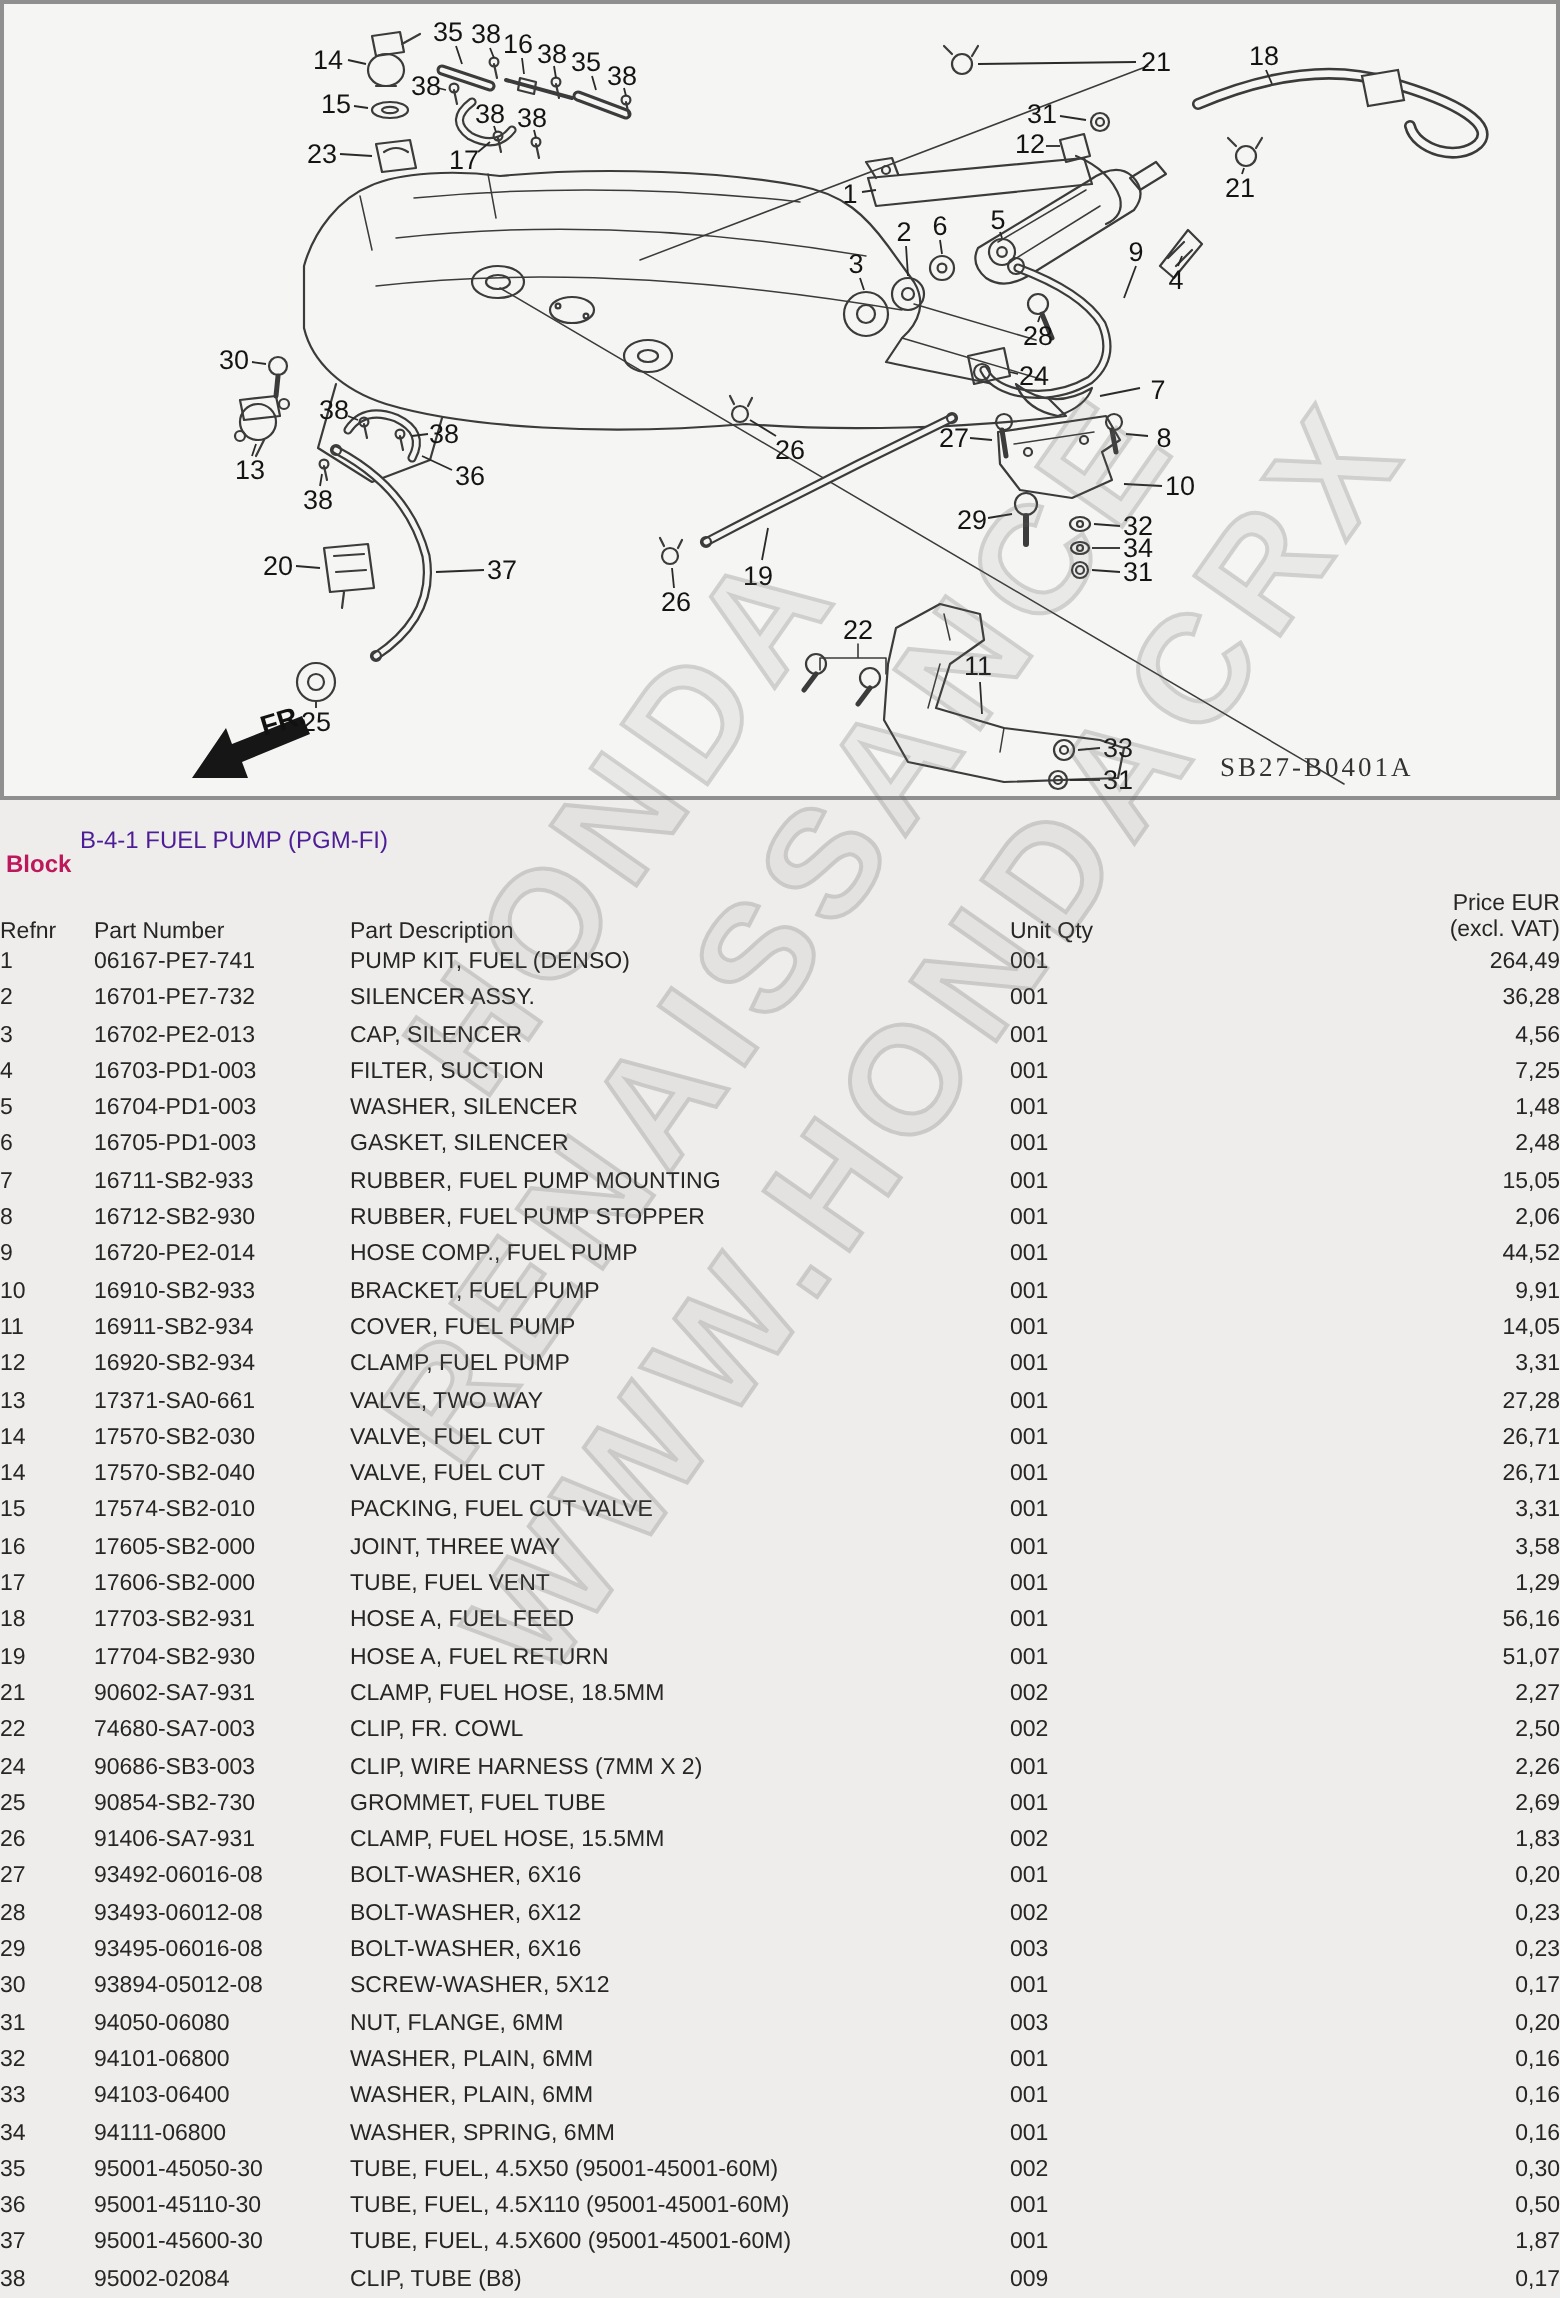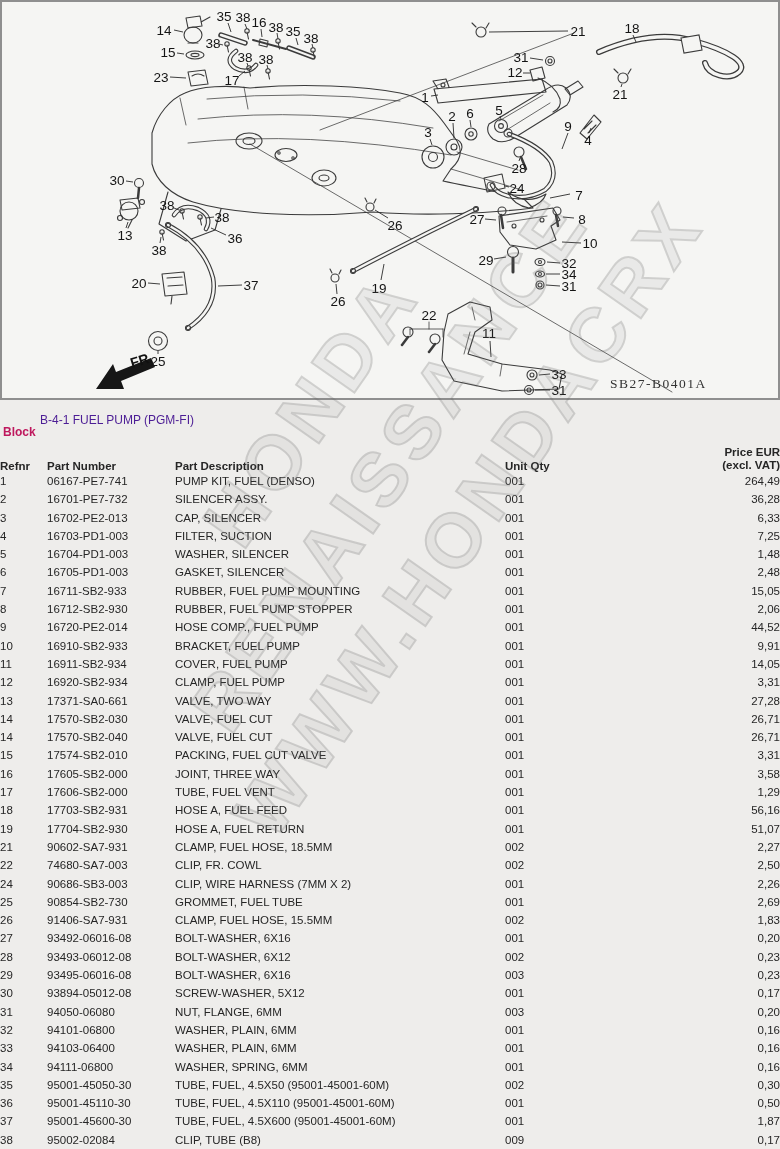--- a/index.html
+++ b/index.html
@@ -43,21 +43,21 @@
   .block-line .lbl{position:absolute;left:3px;top:0;font-weight:bold;color:#be185d;margin-top:12px;}
   .block-line .val{position:absolute;left:40px;top:0;color:#4c1d95;}
   
   table.parts{
     position:absolute;left:0;top:434px;width:780px;z-index:2;
     border-collapse:collapse;table-layout:fixed;
     font-size:11.5px;color:#262626;
   }
   table.parts td{padding:0;white-space:nowrap;overflow:hidden;}
   thead tr{height:38px;}
-  thead td{font-weight:bold;vertical-align:bottom;padding-bottom:3px;}
+  thead td{font-weight:normal;vertical-align:bottom;padding-bottom:3px;}
   tbody tr{height:18.3px;}
   tbody td{line-height:18.3px;}
   .c1{padding-left:3px;}
   .c4{text-align:left;padding-right:3px;}
   .c5{text-align:right;padding-right:5px;}
   .price-head div{line-height:13px;}
 </style>
 </head>
 <body>
 
@@ -375,21 +375,21 @@
         <td class="c2">16701-PE7-732</td>
         <td class="c3">SILENCER ASSY.</td>
         <td class="c4">001</td>
         <td class="c5">36,28</td>
       </tr>
       <tr>
         <td class="c1">3</td>
         <td class="c2">16702-PE2-013</td>
         <td class="c3">CAP, SILENCER</td>
         <td class="c4">001</td>
-        <td class="c5">6,33</td>
+        <td class="c5">4,56</td>
       </tr>
       <tr>
         <td class="c1">4</td>
         <td class="c2">16703-PD1-003</td>
         <td class="c3">FILTER, SUCTION</td>
         <td class="c4">001</td>
         <td class="c5">7,25</td>
       </tr>
       <tr>
         <td class="c1">5</td>

